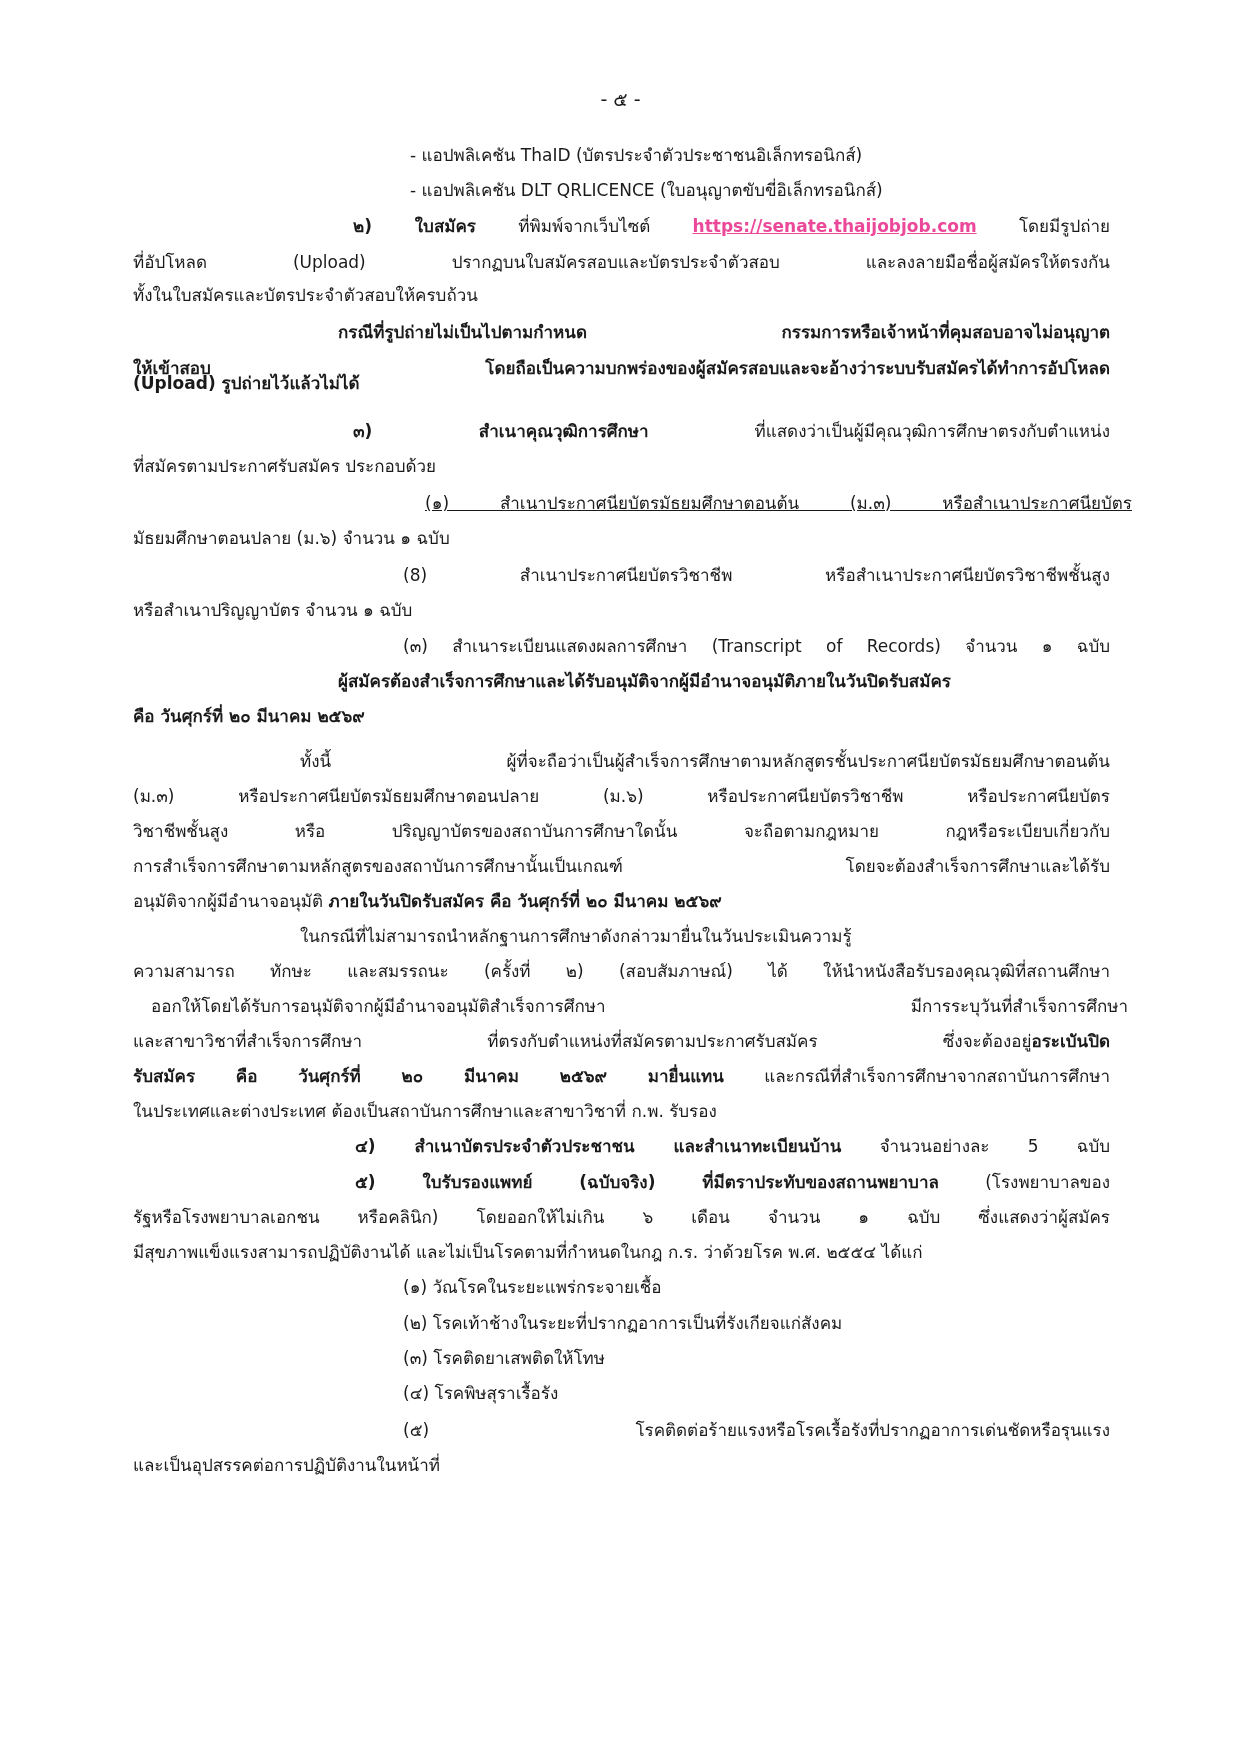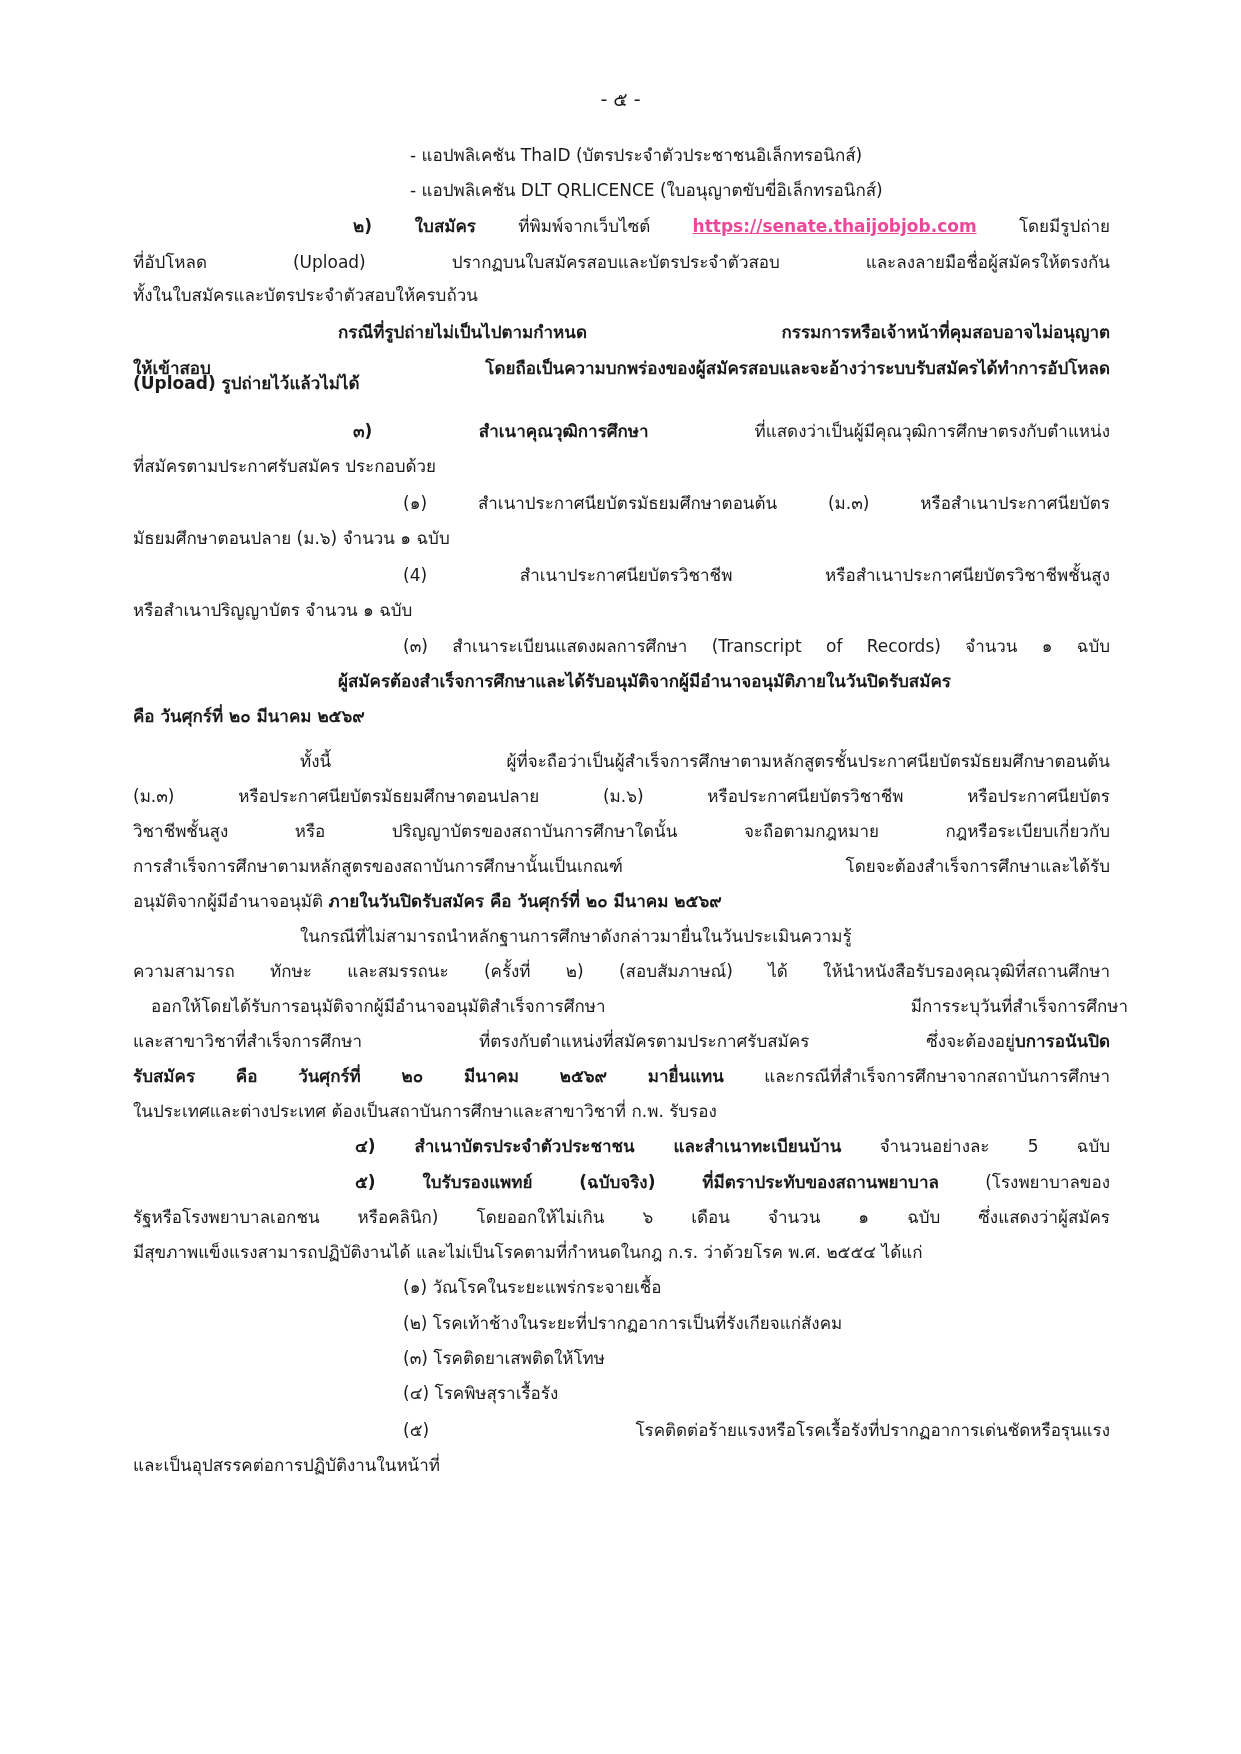--- a/index.html
+++ b/index.html
@@ -23,36 +23,36 @@
       <div class="ln last" style="top: 140px; left: 410px; width: 700px; white-space: normal; height: 30px; overflow: visible;"><span>-  แอปพลิเคชัน ThaID (บัตรประจำตัวประชาชนอิเล็กทรอนิกส์)</span></div>
       <div class="ln last" style="top: 175px; left: 410px; width: 700px; white-space: normal; height: 30px; overflow: visible;"><span>-  แอปพลิเคชัน DLT QRLICENCE (ใบอนุญาตขับขี่อิเล็กทรอนิกส์)</span></div>
       <div class="ln" style="top: 211px; left: 353px; width: 757px; white-space: normal; height: 30px; overflow: visible;"><span class="b">๒) ใบสมัคร</span><span> ที่พิมพ์จากเว็บไซต์ </span><a class="link">https://senate.thaijobjob.com</a><span> โดยมีรูปถ่าย</span></div>
       <div class="ln" style="top: 247px; left: 133px; width: 977px; white-space: normal; height: 30px; overflow: visible;"><span>ที่อัปโหลด (Upload) ปรากฏบนใบสมัครสอบและบัตรประจำตัวสอบ และลงลายมือชื่อผู้สมัครให้ตรงกัน</span></div>
       <div class="ln last" style="top: 282px; left: 133px; width: 977px; white-space: normal; height: 30px; overflow: visible; font-family: Liberation Mono, monospace;"><span>ทั้งในใบสมัครและบัตรประจำตัวสอบให้ครบถ้วน</span></div>
       <div class="ln" style="top: 317px; left: 338px; width: 772px; white-space: normal; height: 30px; overflow: visible;"><span class="b">กรณีที่รูปถ่ายไม่เป็นไปตามกำหนด กรรมการหรือเจ้าหน้าที่คุมสอบอาจไม่อนุญาต</span></div>
       <div class="ln" style="top: 353px; left: 133px; width: 977px; white-space: normal; height: 30px; overflow: visible;"><span class="b">ให้เข้าสอบ โดยถือเป็นความบกพร่องของผู้สมัครสอบและจะอ้างว่าระบบรับสมัครได้ทำการอัปโหลด</span></div>
       <div class="ln last" style="top: 368px; left: 133px; width: 977px; white-space: normal; height: 30px; overflow: visible;"><span class="b">(Upload) รูปถ่ายไว้แล้วไม่ได้</span></div>
       <div class="ln" style="top: 416px; left: 353px; width: 757px; white-space: normal; height: 30px; overflow: visible;"><span class="b">๓) สำเนาคุณวุฒิการศึกษา</span><span> ที่แสดงว่าเป็นผู้มีคุณวุฒิการศึกษาตรงกับตำแหน่ง</span></div>
       <div class="ln last" style="top: 451px; left: 133px; width: 977px; white-space: normal; height: 30px; overflow: visible;"><span>ที่สมัครตามประกาศรับสมัคร ประกอบด้วย</span></div>
-      <div class="ln" style="top: 488px; left: 403px; width: 707px; white-space: normal; height: 30px; overflow: visible;"><span>(๑) สำเนาประกาศนียบัตรมัธยมศึกษาตอนต้น (ม.๓) หรือสำเนาประกาศนียบัตร</span></div>
+      <div class="ln" style="top: 488px; left: 425px; width: 707px; white-space: normal; height: 30px; overflow: visible; text-decoration: underline;"><span>(๑) สำเนาประกาศนียบัตรมัธยมศึกษาตอนต้น (ม.๓) หรือสำเนาประกาศนียบัตร</span></div>
       <div class="ln last" style="top: 523px; left: 133px; width: 977px; white-space: normal; height: 30px; overflow: visible;"><span>มัธยมศึกษาตอนปลาย (ม.๖) จำนวน ๑ ฉบับ</span></div>
-      <div class="ln" style="top: 560px; left: 403px; width: 707px; white-space: normal; height: 30px; overflow: visible;"><span>(4) สำเนาประกาศนียบัตรวิชาชีพ หรือสำเนาประกาศนียบัตรวิชาชีพชั้นสูง</span></div>
+      <div class="ln" style="top: 560px; left: 403px; width: 707px; white-space: normal; height: 30px; overflow: visible;"><span>(8) สำเนาประกาศนียบัตรวิชาชีพ หรือสำเนาประกาศนียบัตรวิชาชีพชั้นสูง</span></div>
       <div class="ln last" style="top: 595px; left: 133px; width: 977px; white-space: normal; height: 30px; overflow: visible;"><span>หรือสำเนาปริญญาบัตร จำนวน ๑ ฉบับ</span></div>
       <div class="ln" style="top: 631px; left: 403px; width: 707px; white-space: normal; height: 30px; overflow: visible;"><span>(๓) สำเนาระเบียนแสดงผลการศึกษา (Transcript of Records) จำนวน ๑ ฉบับ</span></div>
       <div class="ln" style="top: 666px; left: 338px; width: 772px; white-space: normal; height: 30px; overflow: visible;"><span class="b">ผู้สมัครต้องสำเร็จการศึกษาและได้รับอนุมัติจากผู้มีอำนาจอนุมัติ</span><span class="b u">ภายในวันปิดรับสมัคร</span></div>
       <div class="ln last" style="top: 701px; left: 133px; width: 977px; white-space: normal; height: 30px; overflow: visible;"><span class="b u">คือ วันศุกร์ที่ ๒๐ มีนาคม ๒๕๖๙</span></div>
       <div class="ln" style="top: 746px; left: 300px; width: 810px; white-space: normal; height: 30px; overflow: visible;"><span>ทั้งนี้ ผู้ที่จะถือว่าเป็นผู้สำเร็จการศึกษาตามหลักสูตรชั้นประกาศนียบัตรมัธยมศึกษาตอนต้น</span></div>
       <div class="ln" style="top: 781px; left: 133px; width: 977px; white-space: normal; height: 30px; overflow: visible;"><span>(ม.๓) หรือประกาศนียบัตรมัธยมศึกษาตอนปลาย (ม.๖)  หรือประกาศนียบัตรวิชาชีพ หรือประกาศนียบัตร</span></div>
       <div class="ln" style="top: 816px; left: 133px; width: 977px; white-space: normal; height: 30px; overflow: visible;"><span>วิชาชีพชั้นสูง หรือ ปริญญาบัตรของสถาบันการศึกษาใดนั้น จะถือตามกฎหมาย กฎหรือระเบียบเกี่ยวกับ</span></div>
       <div class="ln" style="top: 851px; left: 133px; width: 977px; white-space: normal; height: 30px; overflow: visible;"><span>การสำเร็จการศึกษาตามหลักสูตรของสถาบันการศึกษานั้นเป็นเกณฑ์ โดยจะต้องสำเร็จการศึกษาและได้รับ</span></div>
       <div class="ln last" style="top: 886px; left: 133px; width: 977px; white-space: normal; height: 30px; overflow: visible;"><span>อนุมัติจากผู้มีอำนาจอนุมัติ </span><span class="b u">ภายในวันปิดรับสมัคร คือ วันศุกร์ที่ ๒๐ มีนาคม ๒๕๖๙</span></div>
       <div class="ln" style="top: 921px; left: 300px; width: 810px; white-space: normal; height: 30px; overflow: visible;"><span>ในกรณีที่ไม่สามารถนำหลักฐานการศึกษาดังกล่าวมายื่นในวันประเมินความรู้</span></div>
       <div class="ln" style="top: 956px; left: 133px; width: 977px; white-space: normal; height: 30px; overflow: visible;"><span>ความสามารถ ทักษะ และสมรรถนะ (ครั้งที่ ๒) (สอบสัมภาษณ์) ได้ ให้นำหนังสือรับรองคุณวุฒิที่สถานศึกษา</span></div>
       <div class="ln" style="top: 991px; left: 135px; width: 977px; white-space: normal; height: 30px; overflow: visible; margin-left: 16px;"><span>ออกให้โดยได้รับการอนุมัติจากผู้มีอำนาจอนุมัติสำเร็จการศึกษา มีการระบุวันที่สำเร็จการศึกษา</span></div>
-      <div class="ln" style="top: 1026px; left: 133px; width: 977px; white-space: normal; height: 30px; overflow: visible;"><span>และสาขาวิชาที่สำเร็จการศึกษา ที่ตรงกับตำแหน่งที่สมัครตามประกาศรับสมัคร ซึ่งจะต้องอยู่</span><span class="b u">บการอนันปิด</span></div>
+      <div class="ln" style="top: 1026px; left: 133px; width: 977px; white-space: normal; height: 30px; overflow: visible;"><span>และสาขาวิชาที่สำเร็จการศึกษา ที่ตรงกับตำแหน่งที่สมัครตามประกาศรับสมัคร ซึ่งจะต้องอยู่</span><span class="b u">อระเบันปิด</span></div>
       <div class="ln" style="top: 1061px; left: 133px; width: 977px; white-space: normal; height: 30px; overflow: visible;"><span class="b u">รับสมัคร คือ วันศุกร์ที่ ๒๐ มีนาคม ๒๕๖๙ มายื่นแทน</span><span> และกรณีที่สำเร็จการศึกษาจากสถาบันการศึกษา</span></div>
       <div class="ln last" style="top: 1096px; left: 133px; width: 977px; white-space: normal; height: 30px; overflow: visible;"><span>ในประเทศและต่างประเทศ ต้องเป็นสถาบันการศึกษาและสาขาวิชาที่ ก.พ. รับรอง</span></div>
       <div class="ln" style="top: 1131px; left: 355px; width: 755px; white-space: normal; height: 30px; overflow: visible;"><span class="b">๔) สำเนาบัตรประจำตัวประชาชน และสำเนาทะเบียนบ้าน</span><span> จำนวนอย่างละ 5 ฉบับ</span></div>
       <div class="ln" style="top: 1167px; left: 355px; width: 755px; white-space: normal; height: 30px; overflow: visible;"><span class="b">๕) ใบรับรองแพทย์ (ฉบับจริง) ที่มีตราประทับของสถานพยาบาล</span><span> (โรงพยาบาลของ</span></div>
       <div class="ln" style="top: 1202px; left: 133px; width: 977px; white-space: normal; height: 30px; overflow: visible;"><span>รัฐหรือโรงพยาบาลเอกชน หรือคลินิก) โดยออกให้ไม่เกิน ๖ เดือน จำนวน ๑ ฉบับ ซึ่งแสดงว่าผู้สมัคร</span></div>
       <div class="ln last" style="top: 1237px; left: 133px; width: 977px; white-space: normal; height: 30px; overflow: visible;"><span>มีสุขภาพแข็งแรงสามารถปฏิบัติงานได้ และไม่เป็นโรคตามที่กำหนดในกฎ ก.ร. ว่าด้วยโรค พ.ศ. ๒๕๕๔ ได้แก่</span></div>
       <div class="ln last" style="top: 1272px; left: 403px; width: 707px; white-space: normal; height: 30px; overflow: visible;"><span>(๑) วัณโรคในระยะแพร่กระจายเชื้อ</span></div>
       <div class="ln last" style="top: 1308px; left: 403px; width: 707px; white-space: normal; height: 30px; overflow: visible;"><span>(๒) โรคเท้าช้างในระยะที่ปรากฏอาการเป็นที่รังเกียจแก่สังคม</span></div>
       <div class="ln last" style="top: 1343px; left: 403px; width: 707px; white-space: normal; height: 30px; overflow: visible;"><span>(๓) โรคติดยาเสพติดให้โทษ</span></div>
       <div class="ln last" style="top: 1378px; left: 403px; width: 707px; white-space: normal; height: 30px; overflow: visible;"><span>(๔) โรคพิษสุราเรื้อรัง</span></div>

